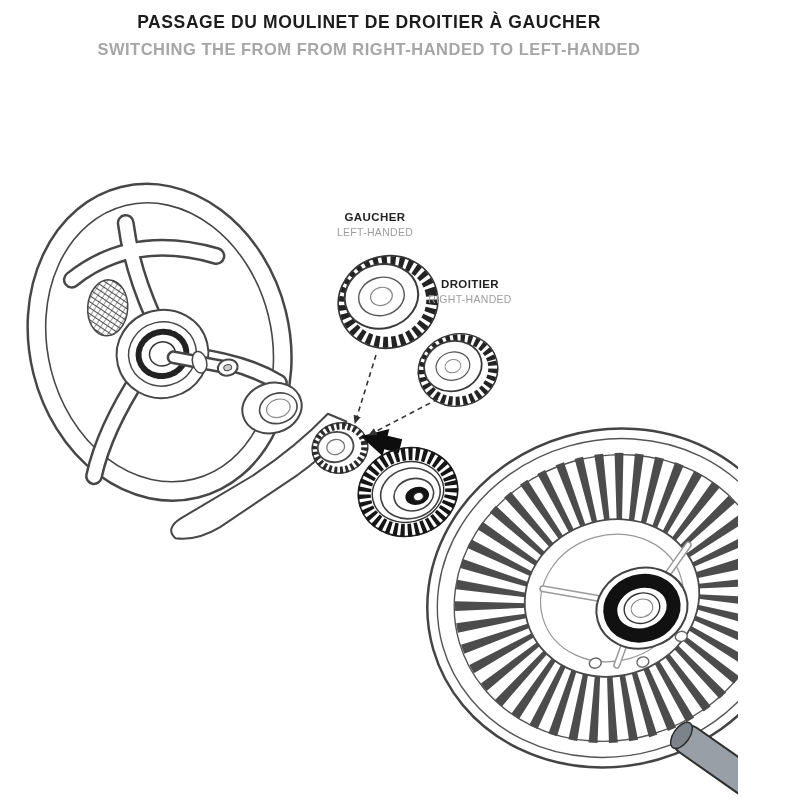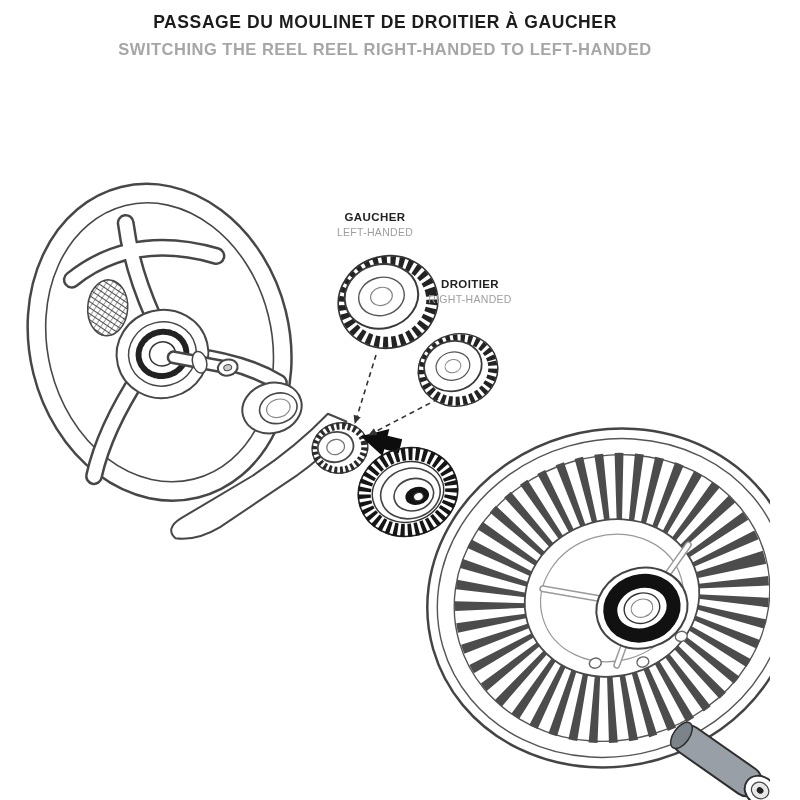--- a/index.html
+++ b/index.html
@@ -1,19 +1,18 @@
 <!DOCTYPE html>
 <html style="--c-title: #1c1c1c; --c-subtitle: #a6a6a6; --c-label: #222222; --c-label_sub: #9e9e9e; --c-line: #474747;"><head>
 <meta charset="utf-8">
 <style>
   html,body{margin:0;padding:0;background:#fff;}
   .canvas{
     position:relative;width:738px;height:800px;background:#fff;overflow:hidden;
     font-family:"Liberation Sans",sans-serif;
-    padding-left:32px;
   }
   .header{position:absolute;top:12px;left:0;right:0;text-align:center;}
   .title{
     font-weight:bold;font-size:17.5px;letter-spacing:.6px;
     color:var(--c-title,#1c1c1c);
   }
   .subtitle{
     font-weight:bold;font-size:16.5px;letter-spacing:.5px;margin-top:7px;
     color:var(--c-subtitle,#a6a6a6);
   }
@@ -22,21 +21,21 @@
   .lbl-sub{font-family:"Liberation Sans",sans-serif;font-size:10.5px;letter-spacing:.3px;fill:var(--c-label_sub,#9e9e9e);}
   .dash{stroke:#333;stroke-width:1.6;stroke-dasharray:5 4;fill:none;}
 </style>
 </head>
 <body>
 
 <div class="canvas">
 
   <div class="header">
     <div class="title">PASSAGE DU MOULINET DE DROITIER À GAUCHER</div>
-    <div class="subtitle">SWITCHING THE REEL REEL RIGHT-HANDED TO LEFT-HANDED</div>
+    <div class="subtitle">SWITCHING THE FROM FROM RIGHT-HANDED TO LEFT-HANDED</div>
   </div>
 
   <svg class="diagram" width="800" height="800" viewBox="0 0 800 800">
     <defs>
       <pattern id="hatch" width="5" height="5" patternUnits="userSpaceOnUse" patternTransform="rotate(30)">
         <path d="M0,0 L0,5 M0,2.5 L5,2.5" stroke="#4a4a4a" stroke-width="1.1"></path>
       </pattern>
       <marker id="ah" markerWidth="10" markerHeight="9" refX="7.5" refY="3.8" orient="auto" markerUnits="userSpaceOnUse">
         <path d="M0,0 L8.5,3.8 L0,7.6 Z" fill="#333"></path>
       </marker>

